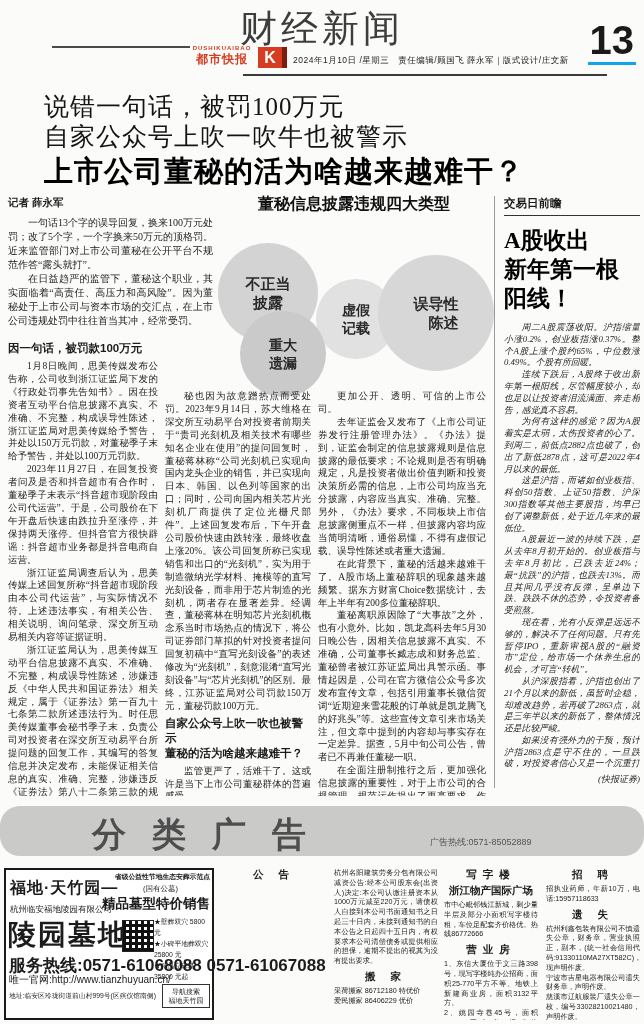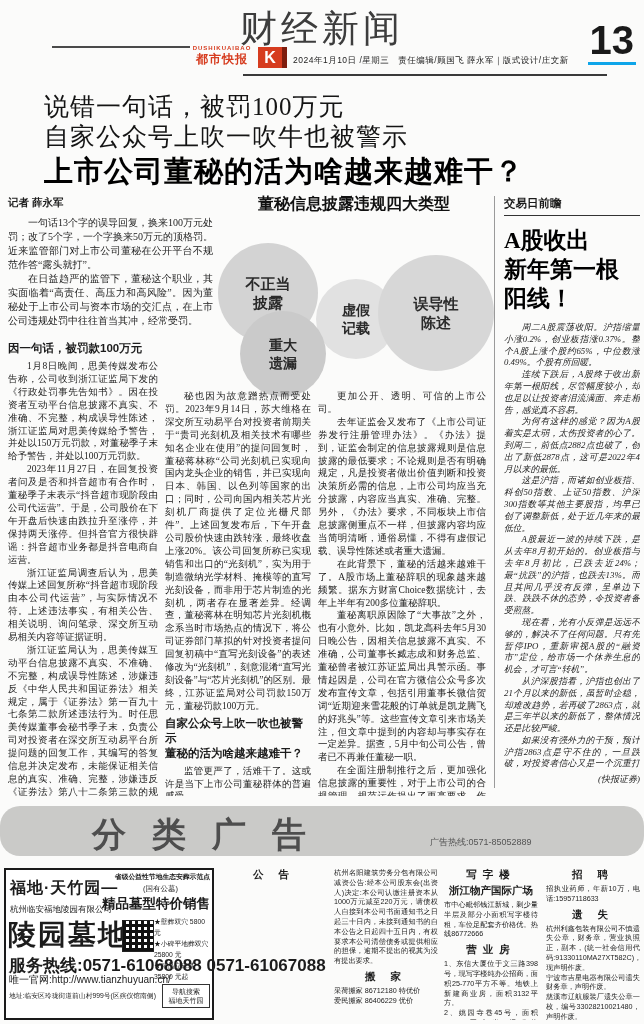--- a/index.html
+++ b/index.html
@@ -39,21 +39,21 @@
   
   .infographic{top:194px;left:218px;width:272px;height:200px;}
   .info-title{text-align:center;font-family:"Liberation Sans",sans-serif;font-weight:bold;font-size:16px;color:#111;}
   .bubbles{position:relative;height:176px;}
   .bubble{position:absolute;border-radius:50%;display:flex;align-items:center;justify-content:center;
           font-family:"Liberation Sans",sans-serif;font-weight:bold;color:#2a2a2a;text-align:center;}
   .bubble span{white-space:pre-line;font-size:15px;line-height:1.3;}
   .b1{left:0;top:28px;width:100px;height:100px;background:#d3d3d3;}
   .b2{left:98px;top:64px;width:80px;height:80px;background:#e1e1e1;}
   .b2 span{font-size:14px;}
-  .b3{left:160px;top:40px;width:116px;height:116px;background:#d7d7d7;}
+  .b3{left:160px;top:40px;width:116px;height:116px;background:#d7d7d7;text-align:right;}
   .b4{left:22px;top:96px;width:86px;height:86px;background:#cacaca;}
   .b4 span{font-size:14px;}
 
   
   .vdivider{top:196px;left:494px;width:1px;height:592px;background:#9a9a9a;}
   .sidebar{top:196px;left:504px;width:136px;height:592px;}
   .kicker{font-family:"Liberation Sans",sans-serif;font-weight:bold;font-size:11.5px;border-bottom:1px solid #333;padding-bottom:4px;}
   .s-head{font-family:Liberation Serif, serif;font-weight:bold;font-size:23px;line-height:29px;margin-top:10px;color:#000;}
   .s-body{margin-top:9px;height:448px;overflow:hidden;}
   .s-body p{font-size:8.8px;line-height:11.8px;text-align:justify;text-indent:2em;font-style:italic;}

